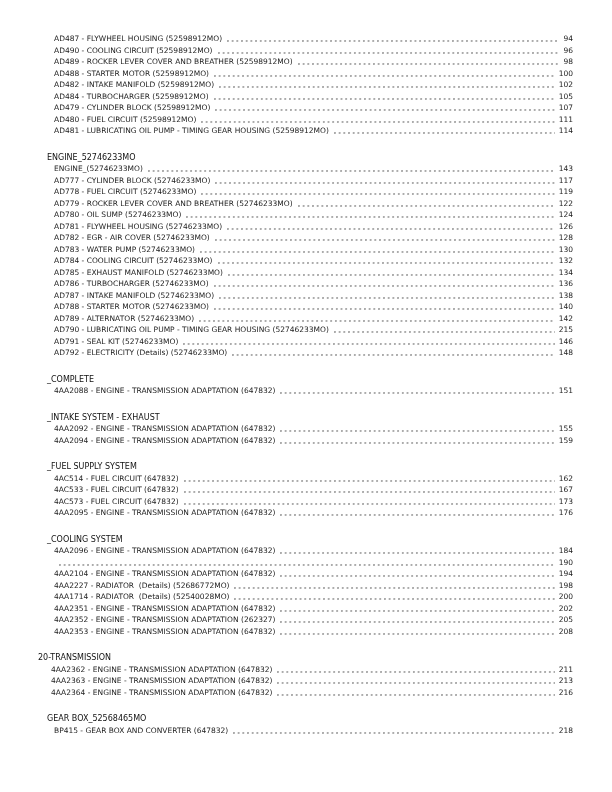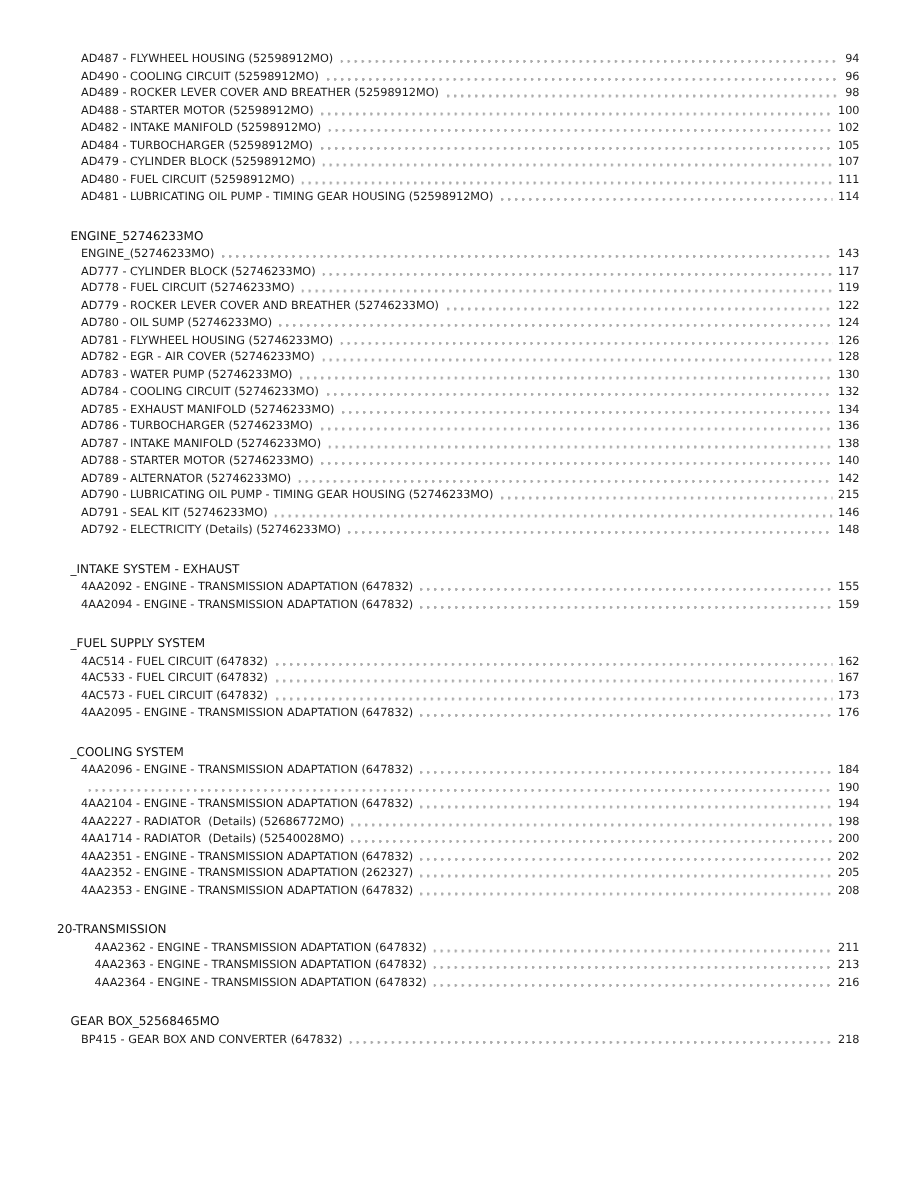--- a/index.html
+++ b/index.html
@@ -27,21 +27,21 @@
   }
   .section-header.lvl0 { margin-left: 0; }
   .section-header.lvl1 { margin-left: 9px; }
   .section:first-child .section-header { margin-top: 0; }
   .entry {
     display: flex;
     font-size: 7.5px;
     line-height: 11.5px;
     height: 11.5px;
   }
-  .items.lvl0 .entry { margin-left: 25px; }
+  .items.lvl0 .entry { margin-left: 13px; }
   .items.lvl1 .entry { margin-left: 16px; }
   .entry-label {
     white-space: pre;
     flex: 0 0 auto;
   }
   .leader {
     flex: 1 1 auto;
     margin-left: 5px;
     margin-right: 4px;
     background-image: radial-gradient(circle at 0.8px 0.8px, #ababab 0.75px, rgba(0,0,0,0) 0.9px);
@@ -220,20 +220,30 @@
   </div>
 
   <div class="entry">
     <span class="entry-label">AD792 - ELECTRICITY (Details) (52746233MO)</span>
     <span class="leader"></span>
     <span class="entry-page">148</span>
   </div>
 </div>
   </div>
 
+  <div class="section">
+    <div class="section-header lvl1">_COMPLETE</div>
+    <div class="items lvl1">
+  <div class="entry">
+    <span class="entry-label">4AA2088 - ENGINE - TRANSMISSION ADAPTATION (647832)</span>
+    <span class="leader"></span>
+    <span class="entry-page">151</span>
+  </div>
+</div>
+  </div>
 
   <div class="section">
     <div class="section-header lvl1">_INTAKE SYSTEM - EXHAUST</div>
     <div class="items lvl1">
   <div class="entry">
     <span class="entry-label">4AA2092 - ENGINE - TRANSMISSION ADAPTATION (647832)</span>
     <span class="leader"></span>
     <span class="entry-page">155</span>
   </div>
 

